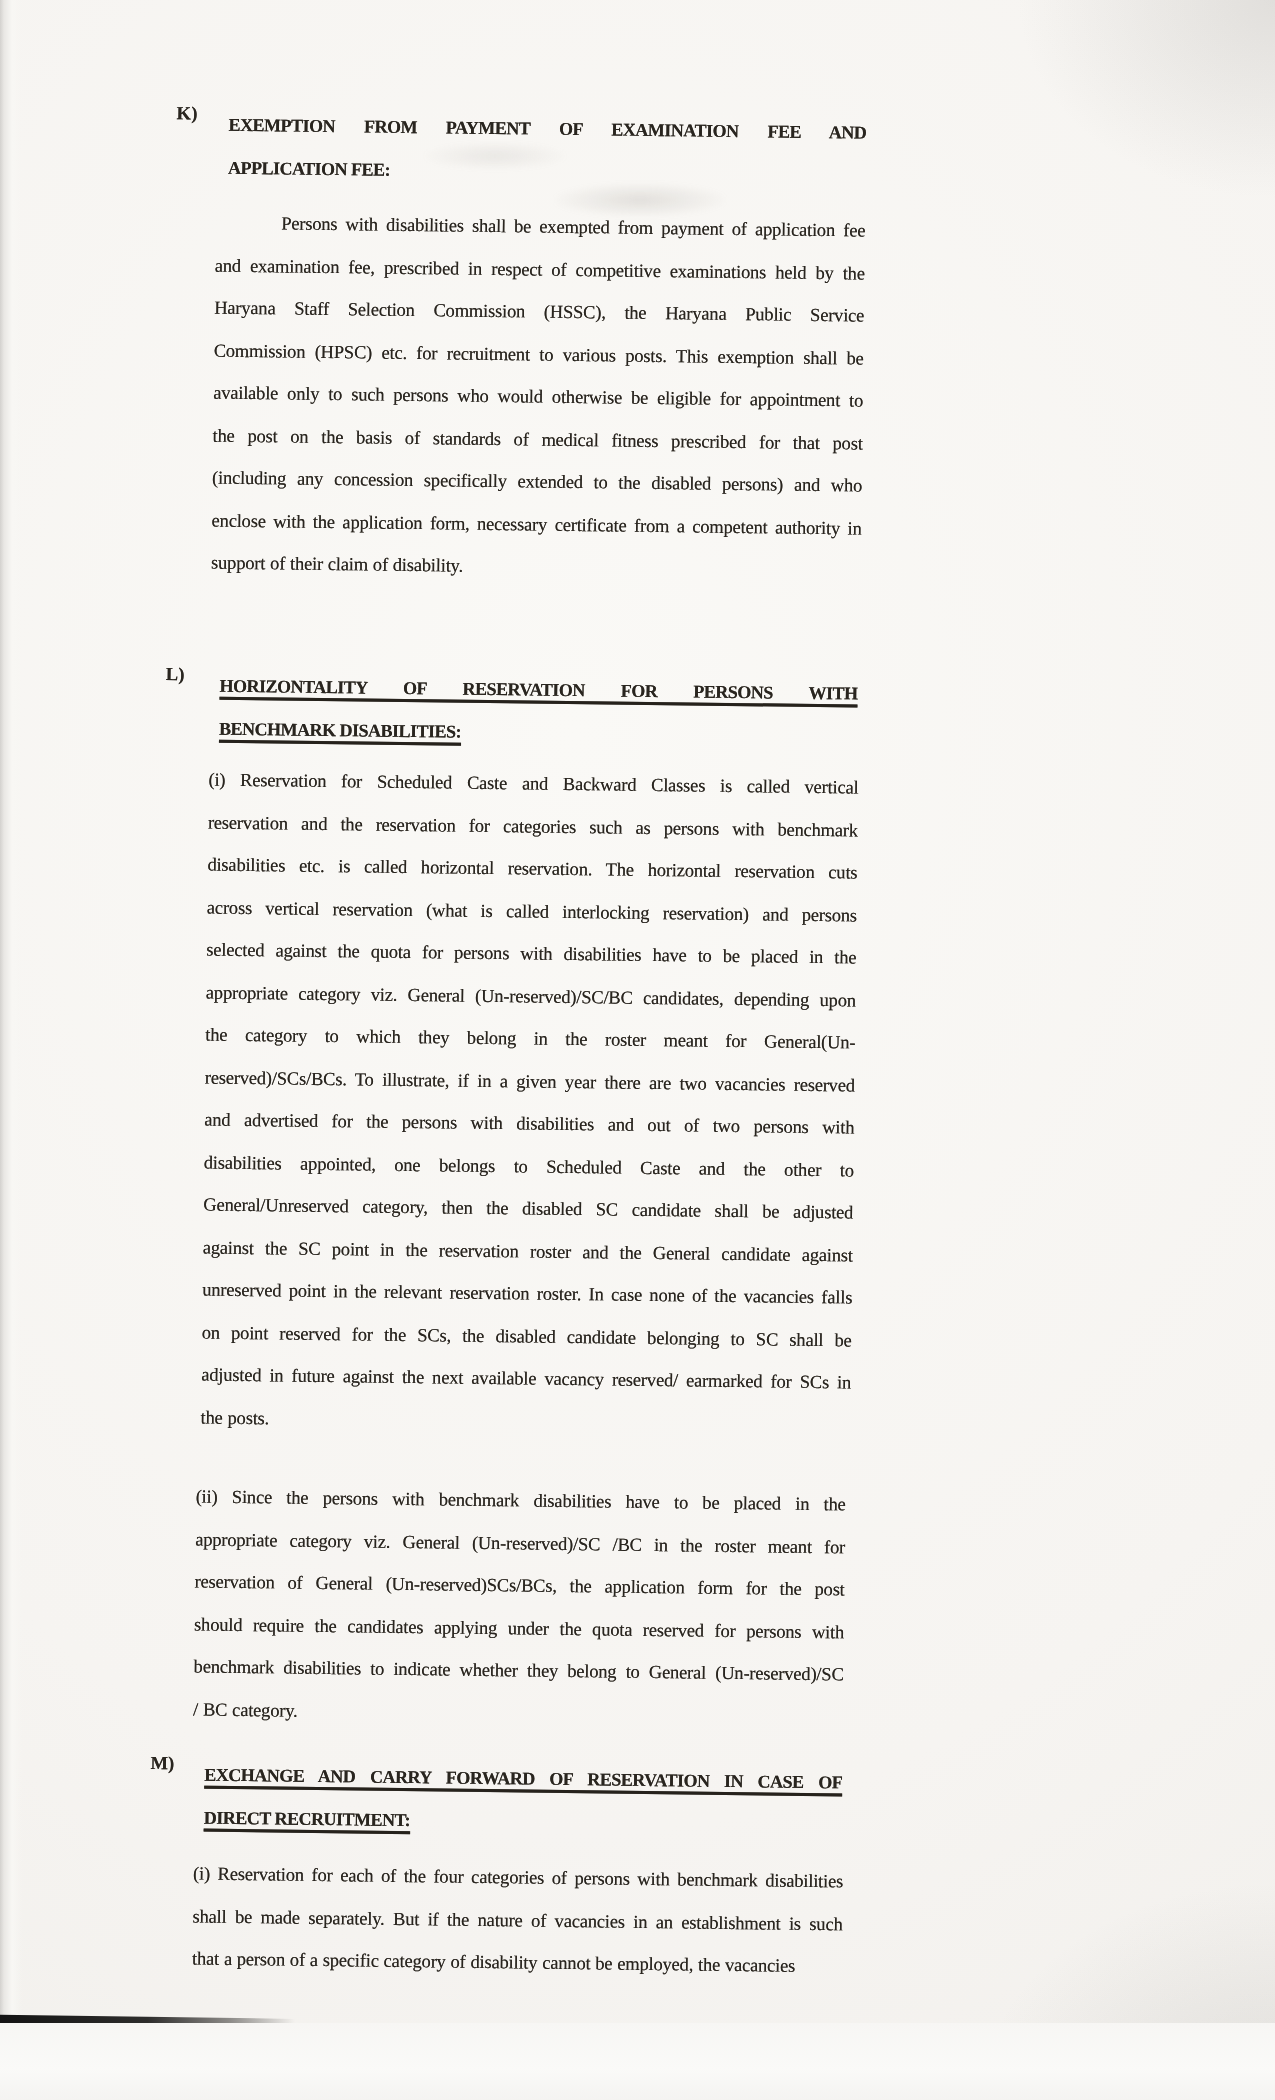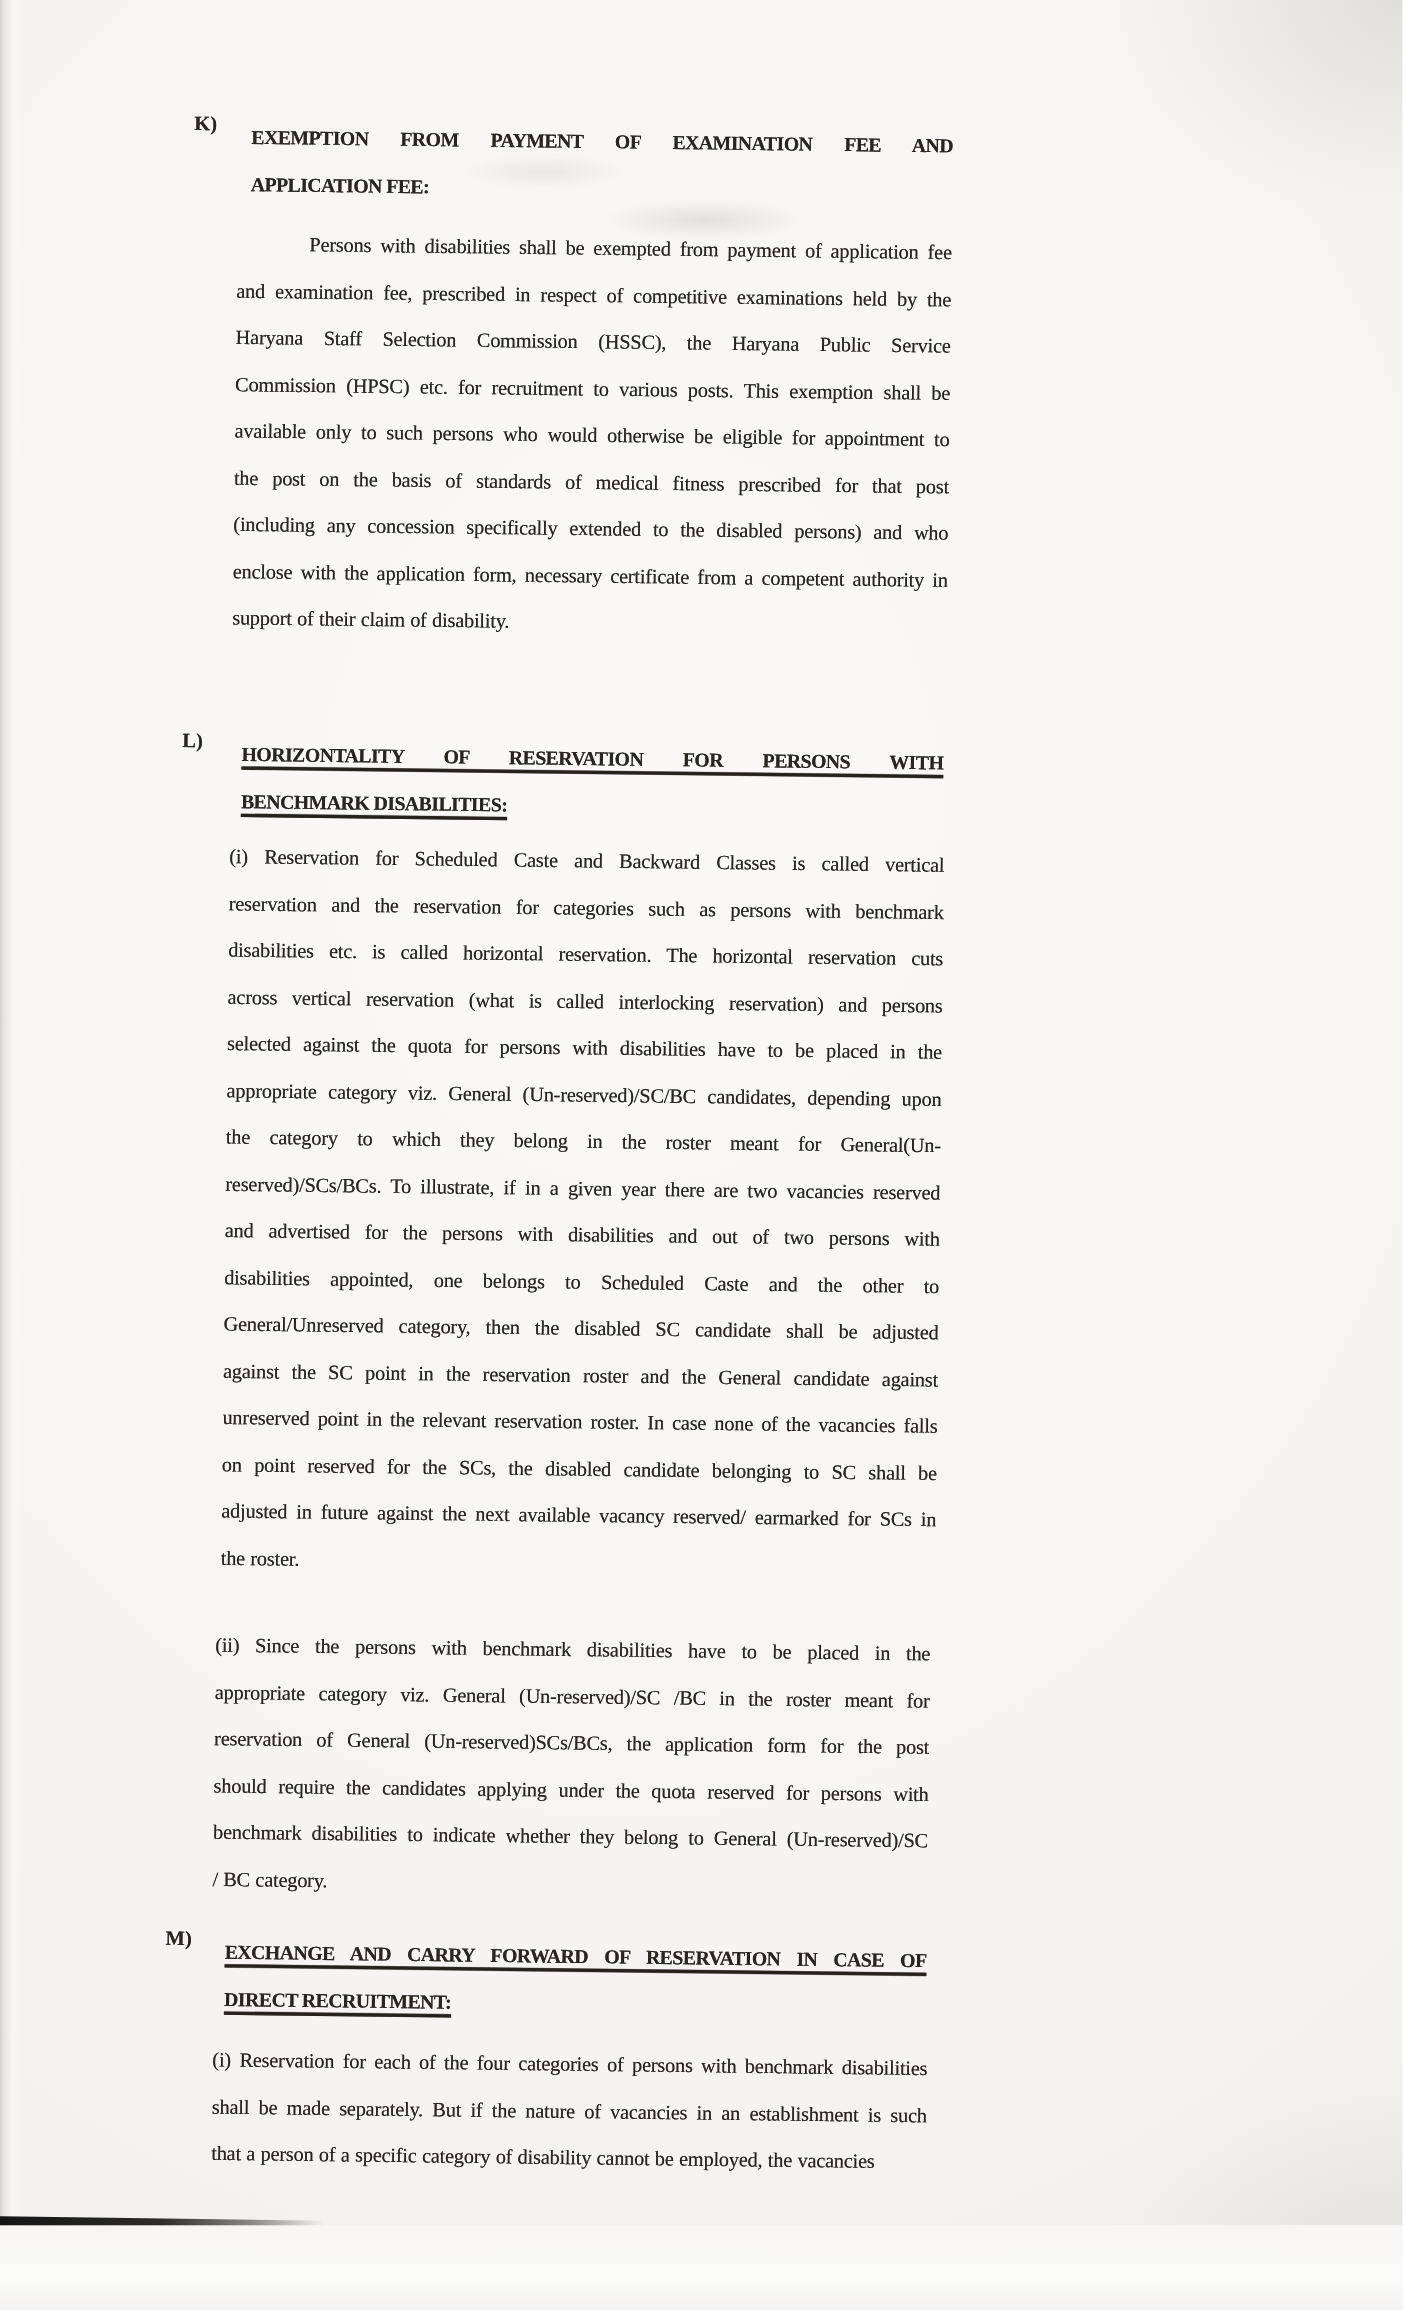--- a/index.html
+++ b/index.html
@@ -141,21 +141,21 @@
       <div class="line"><span>appropriate category viz. General (Un-reserved)/SC/BC candidates, depending upon</span></div>
       <div class="line"><span>the category to which they belong in the roster meant for General(Un-</span></div>
       <div class="line"><span>reserved)/SCs/BCs. To illustrate, if in a given year there are two vacancies reserved</span></div>
       <div class="line"><span>and advertised for the persons with disabilities and out of two persons with</span></div>
       <div class="line"><span>disabilities appointed, one belongs to Scheduled Caste and the other to</span></div>
       <div class="line"><span>General/Unreserved category, then the disabled SC candidate shall be adjusted</span></div>
       <div class="line"><span>against the SC point in the reservation roster and the General candidate against</span></div>
       <div class="line"><span>unreserved point in the relevant reservation roster. In case none of the vacancies falls</span></div>
       <div class="line"><span>on point reserved for the SCs, the disabled candidate belonging to SC shall be</span></div>
       <div class="line"><span>adjusted in future against the next available vacancy reserved/ earmarked for SCs in</span></div>
-      <div class="line end"><span>the roster.</span></div>
+      <div class="line end"><span>the posts.</span></div>
     </div>
   <div class="para" id="para-l2">
       <div class="line"><span>(ii) Since the persons with benchmark disabilities have to be placed in the</span></div>
       <div class="line"><span>appropriate category viz. General (Un-reserved)/SC /BC in the roster meant for</span></div>
       <div class="line"><span>reservation of General (Un-reserved)SCs/BCs, the application form for the post</span></div>
       <div class="line"><span>should require the candidates applying under the quota reserved for persons with</span></div>
       <div class="line"><span>benchmark disabilities to indicate whether they belong to General (Un-reserved)/SC</span></div>
       <div class="line end"><span>/ BC category.</span></div>
     </div>
 

